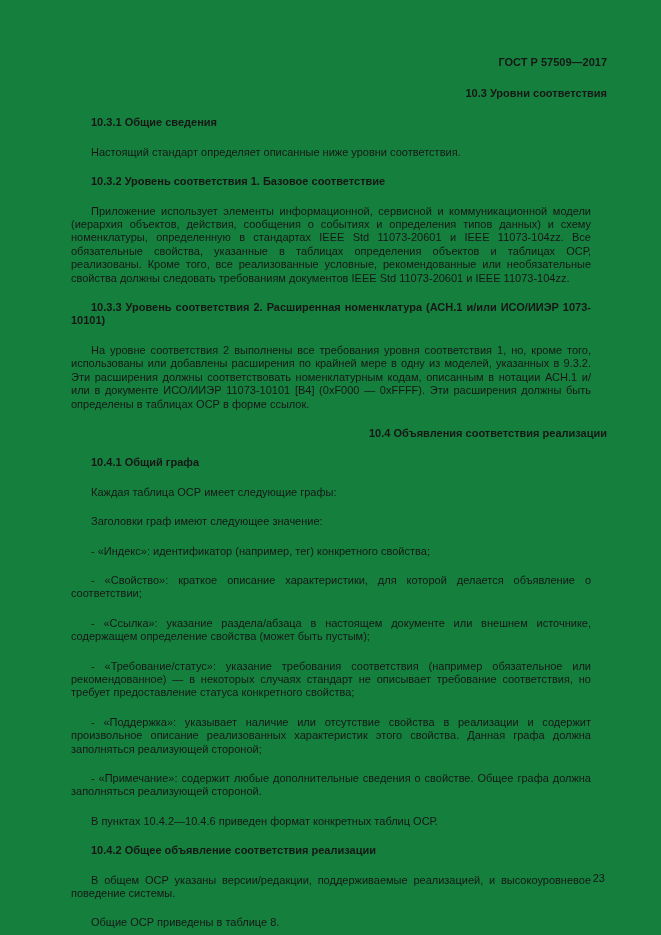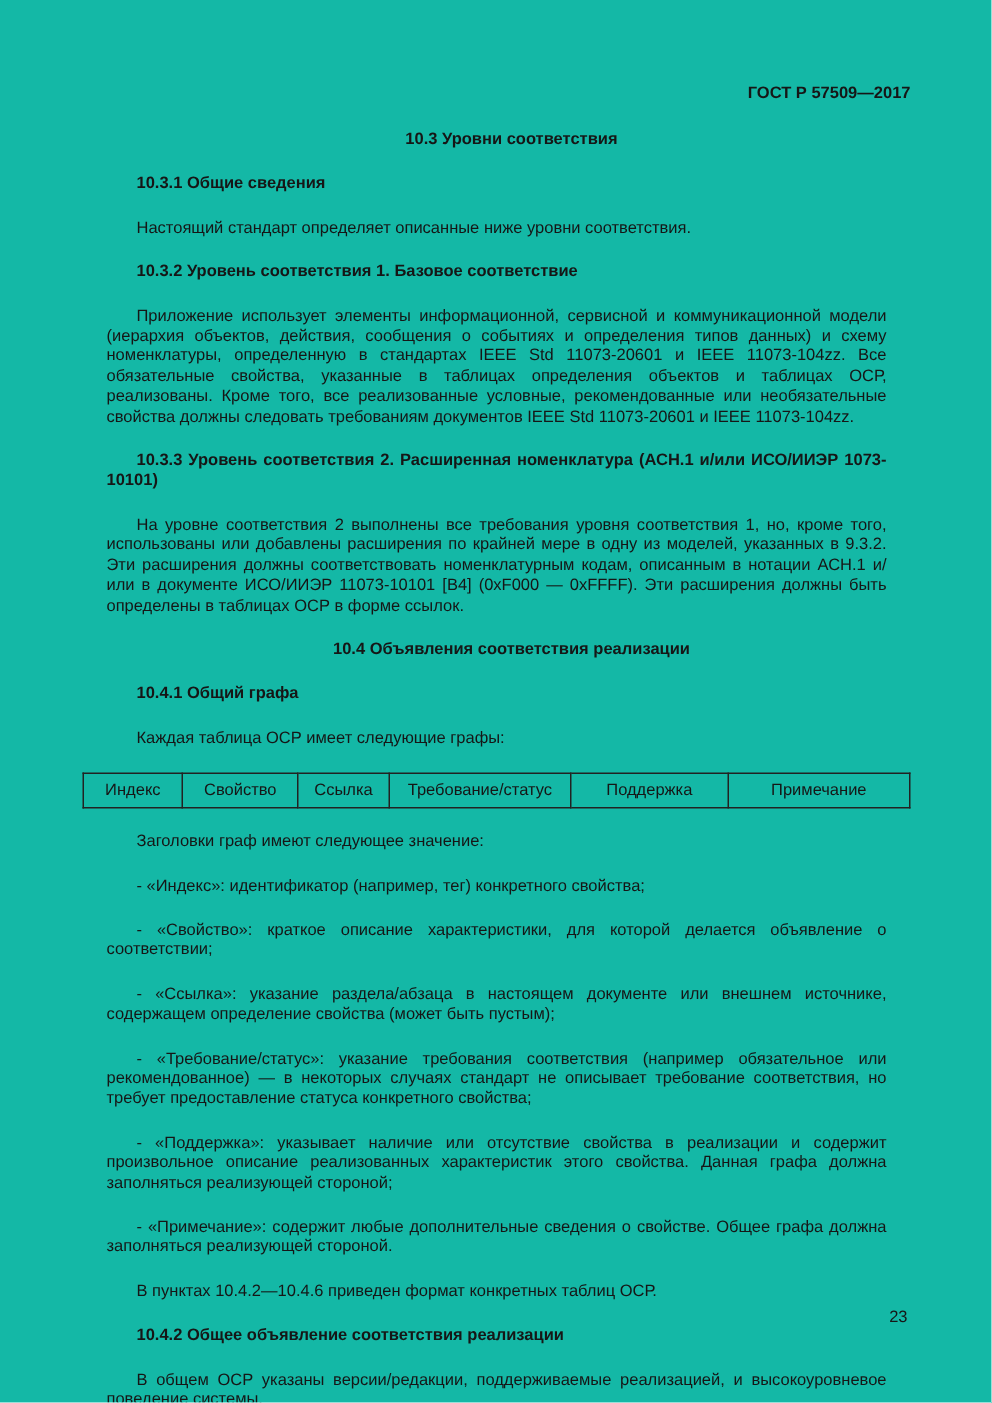--- a/index.html
+++ b/index.html
@@ -1,20 +1,20 @@
 <!DOCTYPE html>
 <html><head>
 <meta charset="utf-8">
 <style>
   html, body { margin: 0; padding: 0; background: #ffffff; }
   .page {
     position: relative;
     width: 661px;
     height: 935px;
-    background: #14b8a6;
+    background: #15803d;
     font-family: "Liberation Sans", "DejaVu Sans", sans-serif;
     font-size: 11px;
     line-height: 13.4px;
     color: #161616;
     overflow: hidden;
   }
   .doc-header {
     position: absolute;
     top: 56px;
     right: 54px;
@@ -26,21 +26,21 @@
     position: absolute;
     top: 87px;
     left: 55px;
     width: 552px;
     text-align: justify;
   }
   .content p { margin: 16px; text-indent: 20px; }
   p.h2 {
     font-weight: bold;
     margin: 12px 0 12px 0;
-    text-align: center;
+    text-align: right;
   }
   p.h2:first-child { margin-top: 0; }
   p.h3 { font-weight: bold; }
   .table-wrap { margin: 14px 0 13px 0; }
   table.ics-table {
     border-collapse: collapse;
     width: 100%;
     table-layout: fixed;
   }
   table.ics-table td {
@@ -78,42 +78,20 @@
     <p>Приложение использует элементы информационной, сервисной и коммуникационной модели (иерархия объектов, действия, сообщения о событиях и определения типов данных) и схему номенклатуры, определенную в стандартах IEEE Std 11073-20601 и IEEE 11073-104zz. Все обязательные свойства, указанные в таблицах определения объектов и таблицах ОСР, реализованы. Кроме того, все реализованные условные, рекомендованные или необязательные свойства должны следовать требованиям документов IEEE Std 11073-20601 и IEEE 11073-104zz.</p>
 
     <p class="h3">10.3.3 Уровень соответствия 2. Расширенная номенклатура (АСН.1 и/или ИСО/ИИЭР 1073-10101)</p>
     <p>На уровне соответствия 2 выполнены все требования уровня соответствия 1, но, кроме того, использованы или добавлены расширения по крайней мере в одну из моделей, указанных в 9.3.2. Эти расширения должны соответствовать номенклатурным кодам, описанным в нотации АСН.1 и/или в документе ИСО/ИИЭР 11073-10101 [В4] (0xF000 — 0xFFFF). Эти расширения должны быть определены в таблицах ОСР в форме ссылок.</p>
 
     <p class="h2">10.4 Объявления соответствия реализации</p>
 
     <p class="h3">10.4.1 Общий графа</p>
     <p>Каждая таблица ОСР имеет следующие графы:</p>
 
-    <div class="table-wrap">
-      <table class="ics-table">
-        <colgroup>
-          <col style="width:12%">
-          <col style="width:14%">
-          <col style="width:11%">
-          <col style="width:22%">
-          <col style="width:19%">
-          <col style="width:22%">
-        </colgroup>
-        <tbody>
-          <tr>
-            <td>Индекс</td>
-            <td>Свойство</td>
-            <td>Ссылка</td>
-            <td>Требование/статус</td>
-            <td>Поддержка</td>
-            <td>Примечание</td>
-          </tr>
-        </tbody>
-      </table>
-    </div>
 
     <p>Заголовки граф имеют следующее значение:</p>
     <p>- «Индекс»: идентификатор (например, тег) конкретного свойства;</p>
     <p>- «Свойство»: краткое описание характеристики, для которой делается объявление о соответствии;</p>
     <p>- «Ссылка»: указание раздела/абзаца в настоящем документе или внешнем источнике, содержащем определение свойства (может быть пустым);</p>
     <p>- «Требование/статус»: указание требования соответствия (например обязательное или рекомендованное) — в некоторых случаях стандарт не описывает требование соответствия, но требует предоставление статуса конкретного свойства;</p>
     <p>- «Поддержка»: указывает наличие или отсутствие свойства в реализации и содержит произвольное описание реализованных характеристик этого свойства. Данная графа должна заполняться реализующей стороной;</p>
     <p>- «Примечание»: содержит любые дополнительные сведения о свойстве. Общее графа должна заполняться реализующей стороной.</p>
     <p>В пунктах 10.4.2—10.4.6 приведен формат конкретных таблиц ОСР.</p>
 

